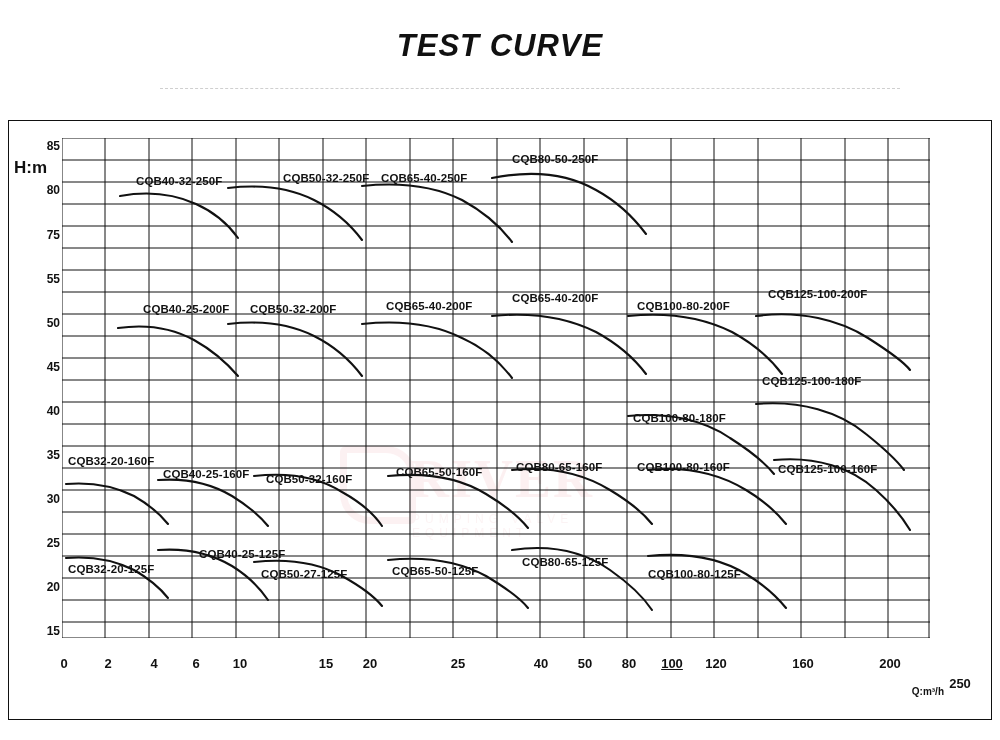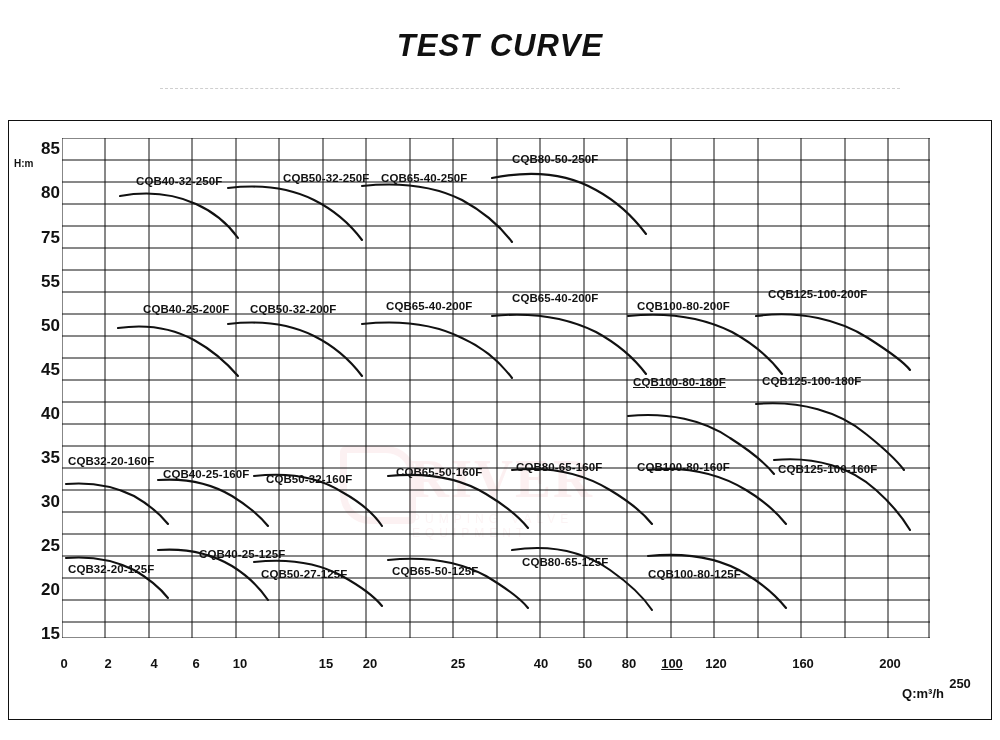--- a/index.html
+++ b/index.html
@@ -67,31 +67,31 @@
   .wm-mark{
     position:absolute;left:10px;top:16px;
     width:62px;height:64px;
     border:7px solid #f3bcc0;
     border-radius:6px 30px 6px 30px;
   }
 
   
   .ylabel{
     position:absolute;left:14px;top:158px;
-    font-size:10px;font-weight:bold;color:#111;text-align:center;
+    font-size:17px;font-weight:bold;color:#111;text-align:center;
   }
   .xlabel{
     position:absolute;left:944px;top:686px;
-    font-size:13px;font-weight:bold;color:#111;
+    font-size:10px;font-weight:bold;color:#111;
     transform:translateX(-100%);
     white-space:nowrap;
   }
   .ytick{
     position:absolute;
-    font-size:17px;font-weight:bold;color:#111;
+    font-size:12px;font-weight:bold;color:#111;
     text-align:right;
     width:30px;
   }
   .xtick{
     position:absolute;
     font-size:13px;font-weight:bold;color:#111;
     text-align:center;
     transform:translateX(-50%);
     top:656px;
   }
@@ -247,21 +247,21 @@
   <div class="clabel" style="left:381px;top:172px;">CQB65-40-250F</div>
   <div class="clabel" style="left:512px;top:153px;">CQB80-50-250F</div>
 
   <div class="clabel" style="left:143px;top:303px;">CQB40-25-200F</div>
   <div class="clabel" style="left:250px;top:303px;">CQB50-32-200F</div>
   <div class="clabel" style="left:386px;top:300px;">CQB65-40-200F</div>
   <div class="clabel" style="left:512px;top:292px;">CQB65-40-200F</div>
   <div class="clabel" style="left:637px;top:300px;">CQB100-80-200F</div>
   <div class="clabel" style="left:768px;top:288px;">CQB125-100-200F</div>
 
-  <div class="clabel" style="left:633px;top:376px;text-decoration:underline;">CQB100-80-180F</div>
+  <div class="clabel" style="left:633px;top:412px;">CQB100-80-180F</div>
   <div class="clabel" style="left:762px;top:375px;">CQB125-100-180F</div>
 
   <div class="clabel" style="left:68px;top:455px;">CQB32-20-160F</div>
   <div class="clabel" style="left:163px;top:468px;">CQB40-25-160F</div>
   <div class="clabel" style="left:266px;top:473px;">CQB50-32-160F</div>
   <div class="clabel" style="left:396px;top:466px;">CQB65-50-160F</div>
   <div class="clabel" style="left:516px;top:461px;">CQB80-65-160F</div>
   <div class="clabel" style="left:637px;top:461px;">CQB100-80-160F</div>
   <div class="clabel" style="left:778px;top:463px;">CQB125-100-160F</div>
 

